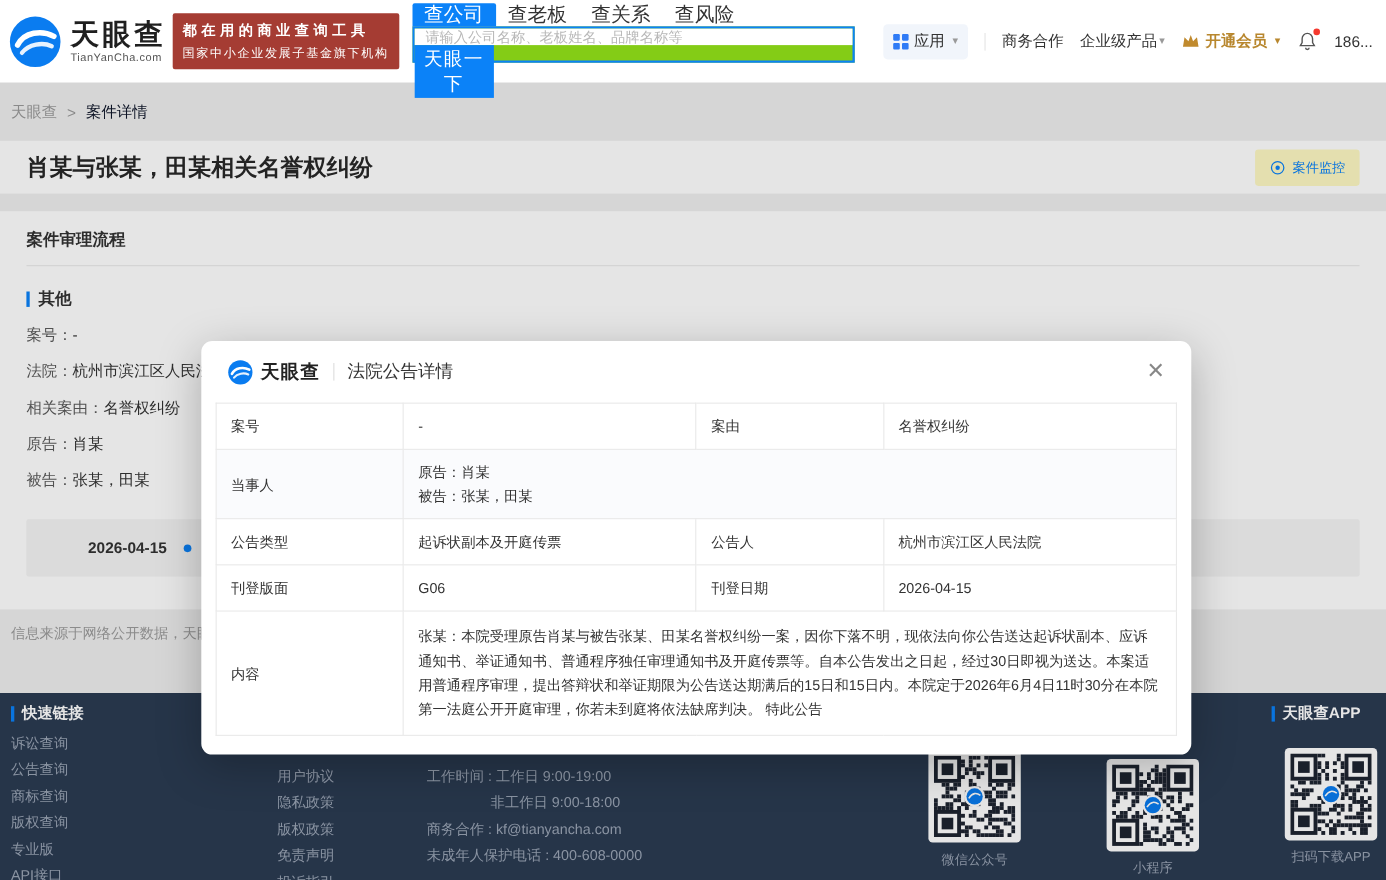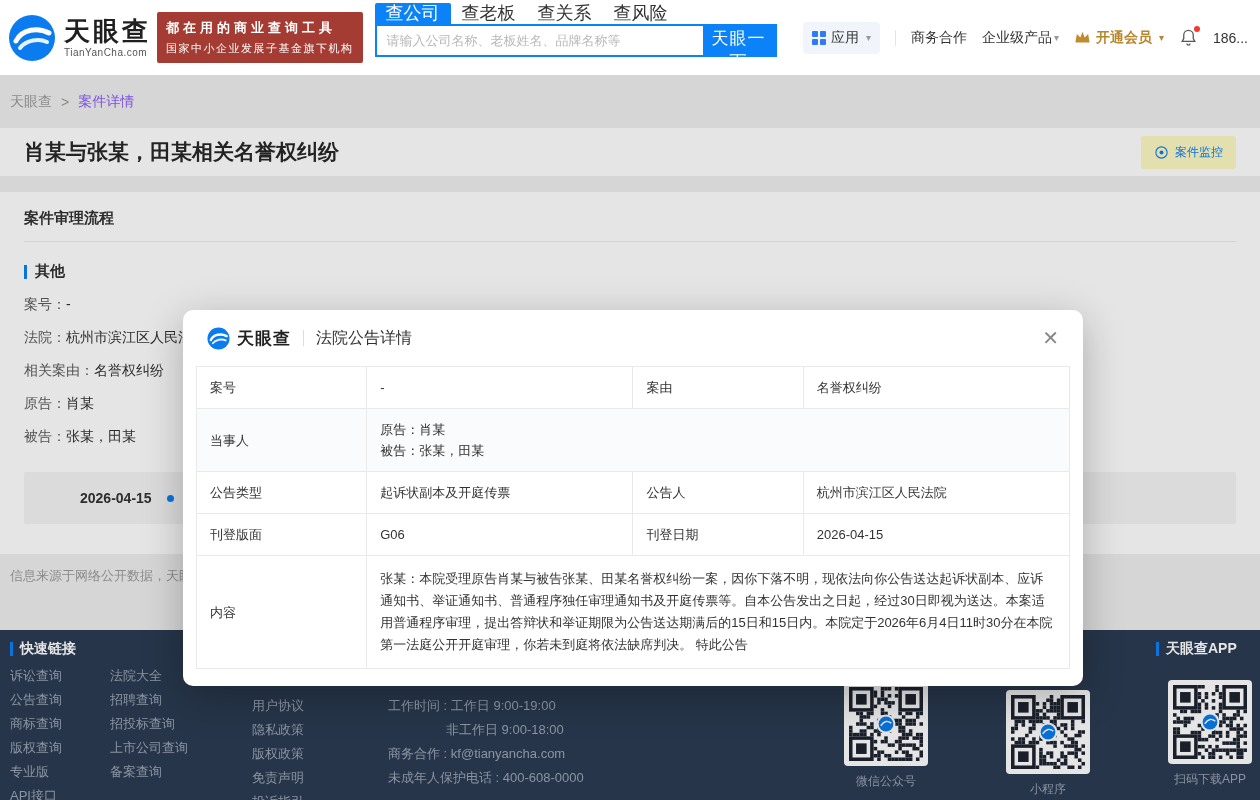--- a/index.html
+++ b/index.html
@@ -18,41 +18,41 @@
   .logo-text .cn { font-size:26px; font-weight:bold; color:#1f1f1f; letter-spacing:3px; line-height:1; }
   .logo-text .en { font-size:10px; color:#555; letter-spacing:.5px; margin-top:3px; }
   .badge { margin-left:6px; background:#a53c33; color:#fff; padding:7px 9px; border-radius:2px; }
   .badge .b1 { font-size:13px; font-weight:bold; letter-spacing:4px; white-space:nowrap; }
   .badge .b2 { font-size:11px; letter-spacing:1.5px; margin-top:4px; white-space:nowrap; }
 
   .search-area { margin-left:12px; align-self:flex-start; padding-top:3px; width:402px; }
   .search-tabs { display:flex; }
   .search-tab { padding:0 11px; font-size:18px; line-height:21px; height:21px; color:#333; cursor:pointer; }
   .search-tab.active { background:#0b82f8; color:#fff; border-radius:2px 2px 0 0; }
-  .search-box { display:flex; border:2px solid #0b82f8; height:33px; background:#0f172a; }
+  .search-box { display:flex; border:2px solid #0b82f8; height:33px; background:#84cc16;flex-direction:column; }
   .search-input { flex:1; border:0; outline:0; padding:0 10px; font-size:13px; color:#333; font-family:inherit; }
   .search-input::placeholder { color:#b8b8b8; }
   .search-btn { width:72px; background:#0b82f8; color:#fff; border:0; font-size:17px; letter-spacing:1px; cursor:pointer; font-family:inherit; }
 
   .top-nav { margin-left:auto; display:flex; align-items:center; gap:15px; font-size:14px; color:#333; }
   .nav-apps { display:flex; align-items:center; gap:5px; background:#f1f5fb; border-radius:4px; padding:7px 9px; cursor:pointer; }
   .grid-icon { width:14px; height:14px; display:grid; grid-template-columns:6px 6px; grid-template-rows:6px 6px; gap:2px; }
   .grid-icon i { background:#2f7bf6; border-radius:1px; }
   .caret { font-size:10px; color:#999; margin-left:2px; }
   .caret.gold { color:#b8872e; }
   .vdiv { width:1px; height:16px; background:#e4e4e4; }
   .nav-item { cursor:pointer; display:flex; align-items:center; }
   .vip { color:#b8872e; font-weight:bold; display:flex; align-items:center; gap:5px; cursor:pointer; }
   .bell { position:relative; cursor:pointer; display:flex; align-items:center; }
   .bell .dot { position:absolute; top:-2px; right:-2px; width:6px; height:6px; background:#f5392e; border-radius:50%; }
   .phone { color:#333; cursor:pointer; }
 
   
   .breadcrumb { height:53px; display:flex; align-items:center; gap:9px; padding:0 10px; font-size:14px; color:#9a9a9a; }
-  .breadcrumb .current { color:#8b5cf6; }
+  .breadcrumb .current { color:#0f172a; }
   .breadcrumb .bc-home { cursor:pointer; }
 
   
   .title-card { background:#fff; height:48px; display:flex; align-items:center; padding:0 24px; }
   .case-title { margin:0; font-size:21px; font-weight:bold; color:#282828; }
   .monitor-btn { margin-left:auto; display:flex; align-items:center; gap:6px; background:#fef9c3; color:#0b82f8; font-size:12px; padding:8px 13px; border-radius:3px; border:0; cursor:pointer; font-family:inherit; }
 
   
   .main-card { background:#fff; margin-top:16px; padding:0 24px 30px; }
   .section-title { font-size:15px; font-weight:bold; color:#333; padding:17px 0 13px; border-bottom:1px solid #ececec; }
@@ -225,27 +225,20 @@
 
     <ul class="f-links f-col1">
       <li>诉讼查询</li>
       <li>公告查询</li>
       <li>商标查询</li>
       <li>版权查询</li>
       <li>专业版</li>
       <li>API接口</li>
     </ul>
 
-    <ul class="f-links f-col2">
-      <li>法院大全</li>
-      <li>招聘查询</li>
-      <li>招投标查询</li>
-      <li>上市公司查询</li>
-      <li>备案查询</li>
-    </ul>
 
     <ul class="f-links f-col3">
       <li>用户协议</li>
       <li>隐私政策</li>
       <li>版权政策</li>
       <li>免责声明</li>
       <li>投诉指引</li>
     </ul>
 
     <div class="f-contact">

